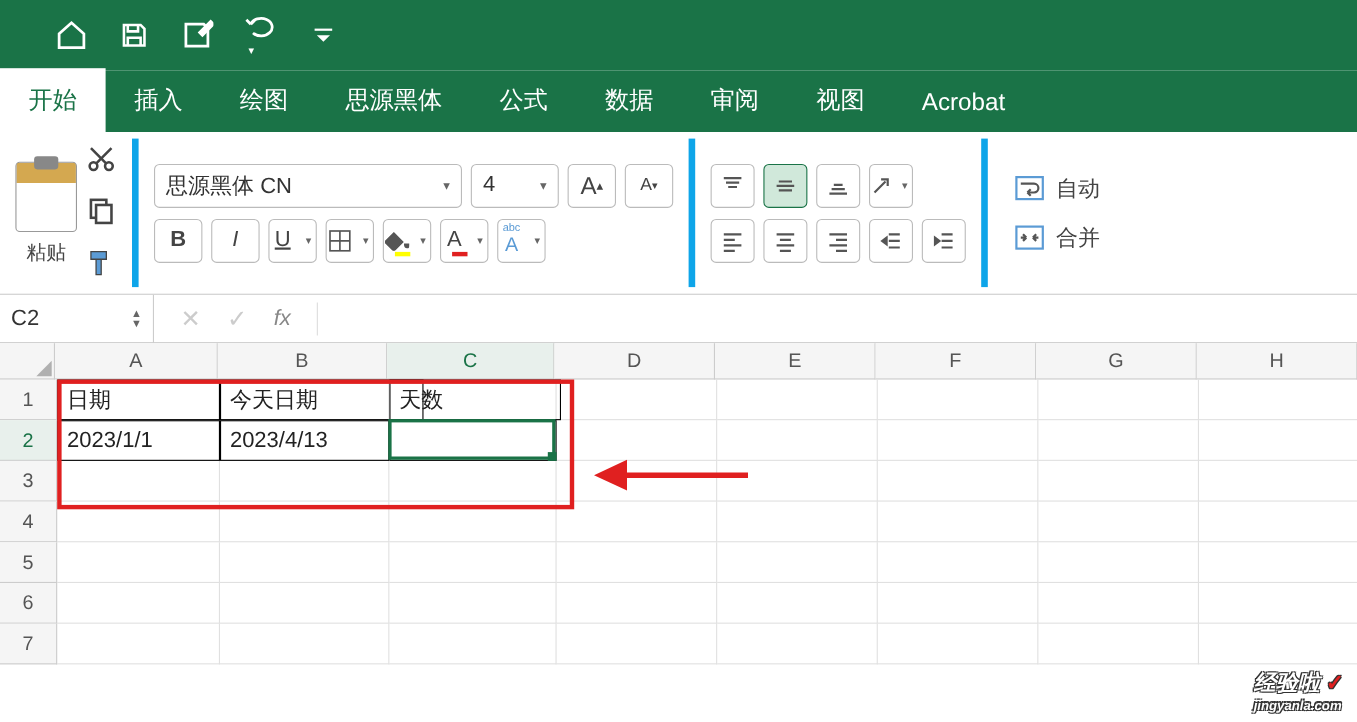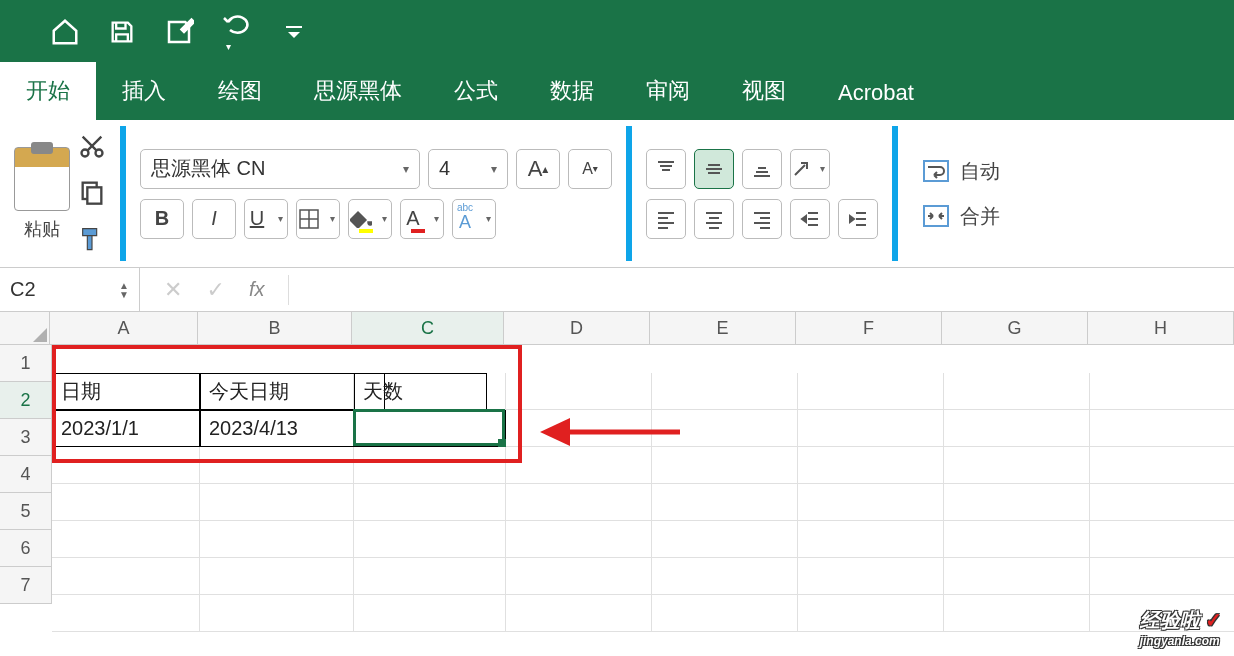--- a/index.html
+++ b/index.html
@@ -214,21 +214,21 @@
       background: #f5f5f5;
       display: flex;
       align-items: center;
       justify-content: center;
       font-size: 18px;
       color: #555;
     }
     .row-header.active { color: #1a7347; background: #e8f0ec; }
     .grid-top { display: flex; }
     .grid-body { display: flex; }
-    .cells { position: relative; margin-top: 28px; }
+    .cells { position: relative; }
     .cell {
       position: absolute;
       border-right: 1px solid #e0e0e0;
       border-bottom: 1px solid #e0e0e0;
       padding: 4px 8px;
       font-size: 20px;
       color: #222;
       display: flex;
       align-items: center;
     }
@@ -561,21 +561,21 @@
         <div class="cell" style="left: 0px; top: 222px; width: 148px; height: 37px;"></div>
         <div class="cell" style="left: 148px; top: 222px; width: 154px; height: 37px;"></div>
         <div class="cell" style="left: 302px; top: 222px; width: 152px; height: 37px;"></div>
         <div class="cell" style="left: 454px; top: 222px; width: 146px; height: 37px;"></div>
         <div class="cell" style="left: 600px; top: 222px; width: 146px; height: 37px;"></div>
         <div class="cell" style="left: 746px; top: 222px; width: 146px; height: 37px;"></div>
         <div class="cell" style="left: 892px; top: 222px; width: 146px; height: 37px;"></div>
         <div class="cell" style="left: 1038px; top: 222px; width: 146px; height: 37px;"></div>
         <div class="cell bordered" style="left: 0px; top: 0px; width: 148px; height: 37px;">日期</div>
         <div class="cell bordered" style="left: 148px; top: 0px; width: 185px; height: 37px;">今天日期</div>
-        <div class="cell bordered" style="left: 302px; top: 0px; width: 133px; height: 37px;">天数</div>
+        <div class="cell bordered" style="left: 302px; top: 0px; width: 156px; height: 37px;">天数</div>
         <div class="cell bordered" style="left: 0px; top: 37px; width: 148px; height: 37px;">2023/1/1</div>
         <div class="cell bordered" style="left: 148px; top: 37px; width: 154px; height: 37px;">2023/4/13</div>
         <div class="cell bordered" style="left: 302px; top: 37px; width: 152px; height: 37px;"></div>
         <div class="cell-selection" style="left: 301px; top: 36px; width: 152px; height: 37px;">
           <div class="fill-handle"></div>
         </div>
       </div>
   </div>
 
   <div class="red-box" style="left:52px; top:33px; width:470px; height:118px;"></div>

